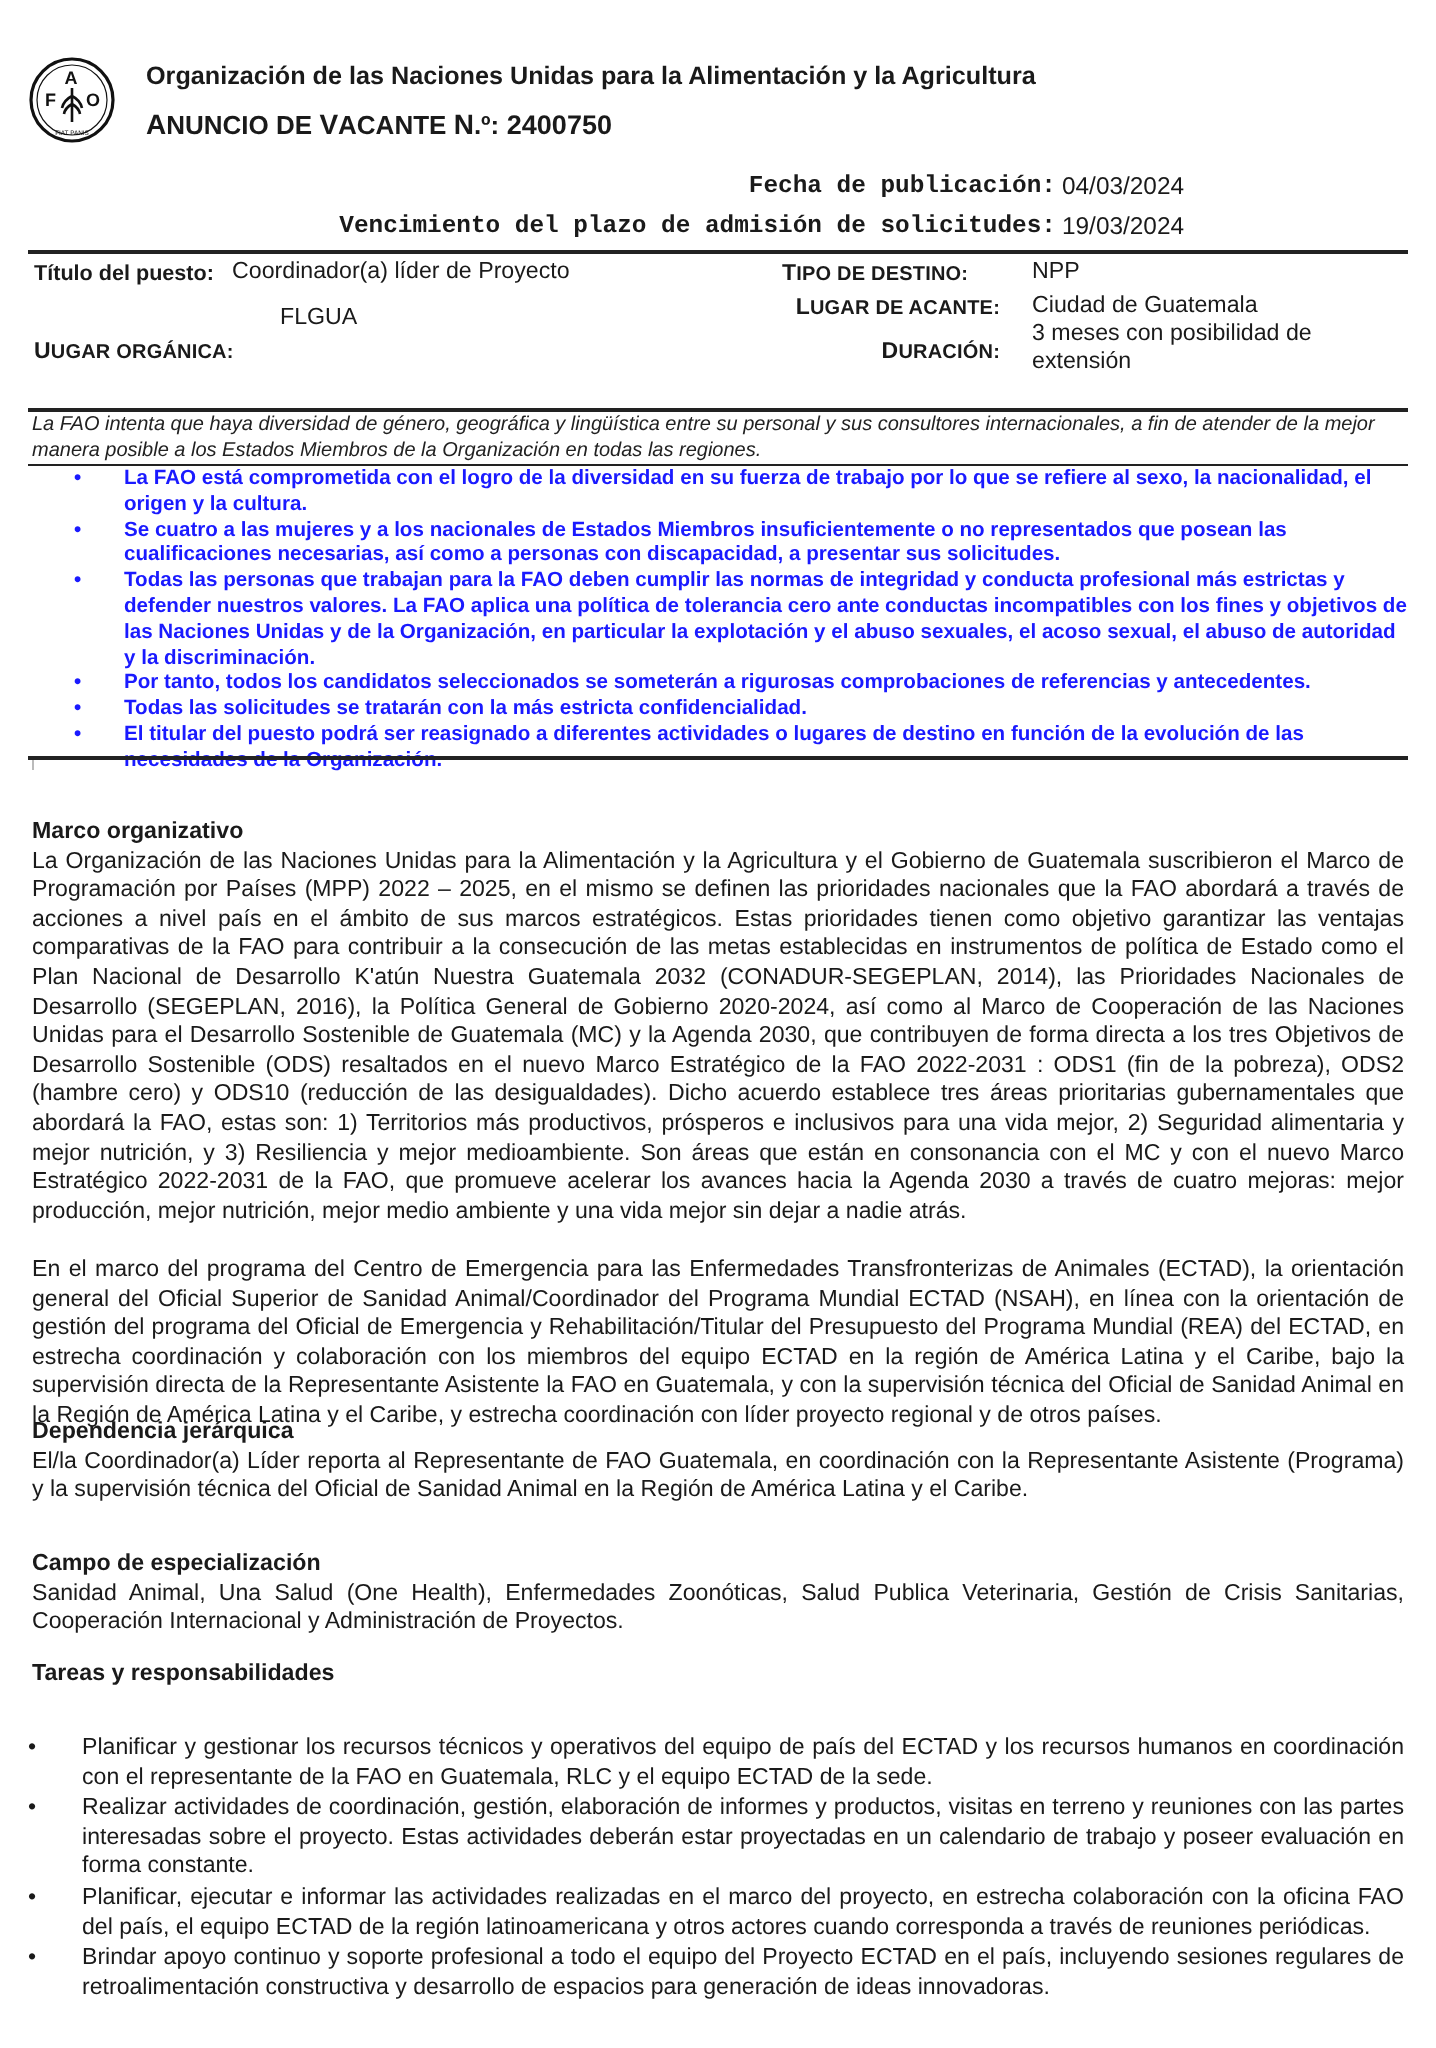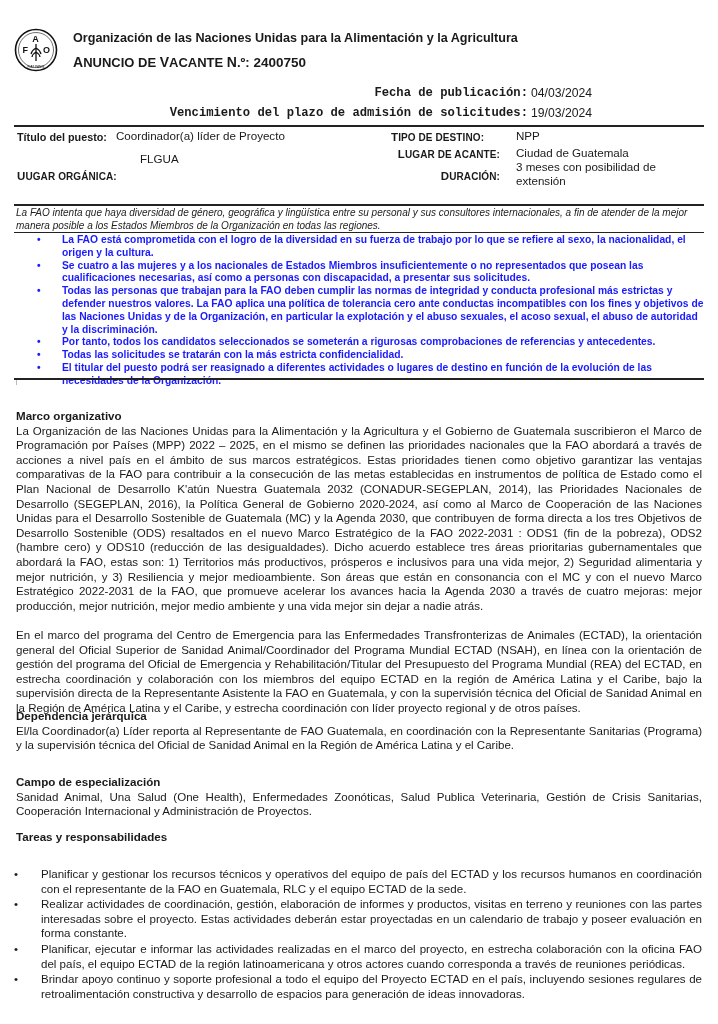--- a/index.html
+++ b/index.html
@@ -110,21 +110,21 @@
   <div class="tick"></div>
 
   <div class="section" style="top:397px;margin-top:12px;">
     <div class="sec-title">Marco organizativo</div>
     <div class="para">La Organización de las Naciones Unidas para la Alimentación y la Agricultura y el Gobierno de Guatemala suscribieron el Marco de Programación por Países (MPP) 2022 – 2025, en el mismo se definen las prioridades nacionales que la FAO abordará a través de acciones a nivel país en el ámbito de sus marcos estratégicos. Estas prioridades tienen como objetivo garantizar las ventajas comparativas de la FAO para contribuir a la consecución de las metas establecidas en instrumentos de política de Estado como el Plan Nacional de Desarrollo K'atún Nuestra Guatemala 2032 (CONADUR-SEGEPLAN, 2014), las Prioridades Nacionales de Desarrollo (SEGEPLAN, 2016), la Política General de Gobierno 2020-2024, así como al Marco de Cooperación de las Naciones Unidas para el Desarrollo Sostenible de Guatemala (MC) y la Agenda 2030, que contribuyen de forma directa a los tres Objetivos de Desarrollo Sostenible (ODS) resaltados en el nuevo Marco Estratégico de la FAO 2022-2031 : ODS1 (fin de la pobreza), ODS2 (hambre cero) y ODS10 (reducción de las desigualdades). Dicho acuerdo establece tres áreas prioritarias gubernamentales que abordará la FAO, estas son: 1) Territorios más productivos, prósperos e inclusivos para una vida mejor, 2) Seguridad alimentaria y mejor nutrición, y 3) Resiliencia y mejor medioambiente. Son áreas que están en consonancia con el MC y con el nuevo Marco Estratégico 2022-2031 de la FAO, que promueve acelerar los avances hacia la Agenda 2030 a través de cuatro mejoras: mejor producción, mejor nutrición, mejor medio ambiente y una vida mejor sin dejar a nadie atrás.</div>
     <div class="para" style="margin-top:14.6px;">En el marco del programa del Centro de Emergencia para las Enfermedades Transfronterizas de Animales (ECTAD), la orientación general del Oficial Superior de Sanidad Animal/Coordinador del Programa Mundial ECTAD (NSAH), en línea con la orientación de gestión del programa del Oficial de Emergencia y Rehabilitación/Titular del Presupuesto del Programa Mundial (REA) del ECTAD, en estrecha coordinación y colaboración con los miembros del equipo ECTAD en la región de América Latina y el Caribe, bajo la supervisión directa de la Representante Asistente la FAO en Guatemala, y con la supervisión técnica del Oficial de Sanidad Animal en la Región de América Latina y el Caribe, y estrecha coordinación con líder proyecto regional y de otros países.</div>
   </div>
 
   <div class="section" style="top:709px;">
     <div class="sec-title">Dependencia jerárquica</div>
-    <div class="para">El/la Coordinador(a) Líder reporta al Representante de FAO Guatemala, en coordinación con la Representante Sanitarias (Programa) y la supervisión técnica del Oficial de Sanidad Animal en la Región de América Latina y el Caribe.</div>
+    <div class="para">El/la Coordinador(a) Líder reporta al Representante de FAO Guatemala, en coordinación con la Representante Asistente (Programa) y la supervisión técnica del Oficial de Sanidad Animal en la Región de América Latina y el Caribe.</div>
   </div>
 
   <div class="section" style="top:775px;">
     <div class="sec-title">Campo de especialización</div>
     <div class="para">Sanidad Animal, Una Salud (One Health), Enfermedades Zoonóticas, Salud Publica Veterinaria, Gestión de Crisis Sanitarias, Cooperación Internacional y Administración de Proyectos.</div>
   </div>
 
   <div class="section" style="top:830px;">
     <div class="sec-title">Tareas y responsabilidades</div>
   </div>

